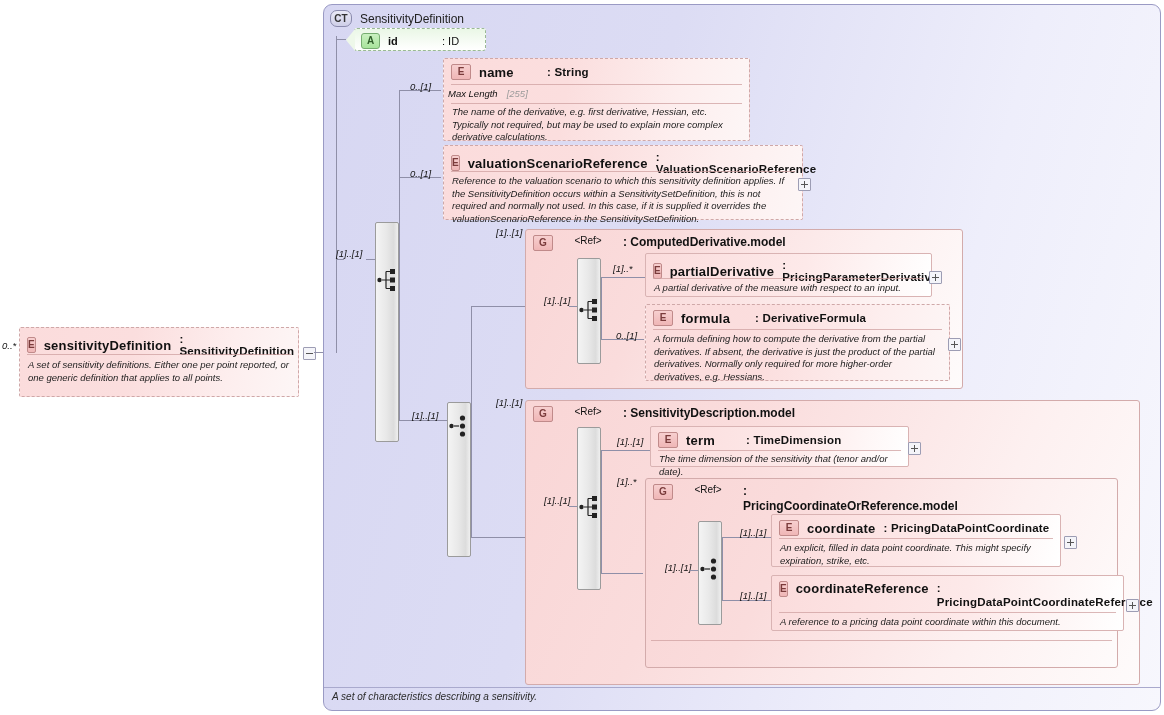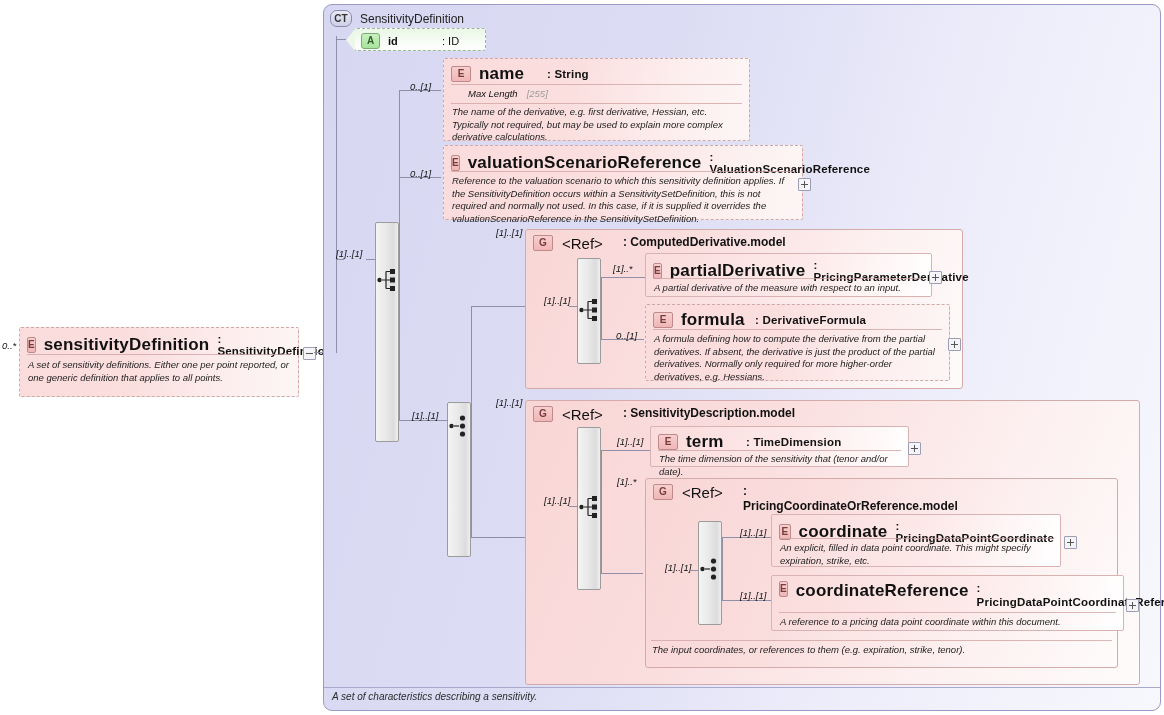--- a/index.html
+++ b/index.html
@@ -56,29 +56,29 @@
   .el-box.dashed{border:1px dashed #cfa8a8;}
   .el-box.white{
     background:linear-gradient(100deg,#fbdcdc 0%,#fde9e9 55%,#ffffff 100%);
   }
   .grp-box{
     background:linear-gradient(115deg,#f9d6d6 0%,#fadcdc 30%,#fdf0f0 70%,#fefbfb 100%);
     border:1px solid #d3abab;border-radius:3px;
   }
 
   .el-head{position:absolute;left:7px;top:5px;right:6px;display:flex;align-items:center;gap:8px;}
-  .el-name{font-size:17px;font-weight:bold;color:#111;letter-spacing:.2px;}
+  .el-name{font-size:13px;font-weight:bold;color:#111;letter-spacing:.2px;}
   .el-type{font-size:11.5px;font-weight:bold;color:#111;letter-spacing:.2px;}
   .grp-head{position:absolute;left:7px;top:5px;display:flex;align-items:flex-start;gap:9px;}
-  .grp-ref{font-size:15px;color:#111;}
+  .grp-ref{font-size:10px;color:#111;text-align:center;}
   .grp-type{font-size:12px;font-weight:bold;color:#111;}
   .rule{position:absolute;left:7px;right:7px;height:0;border-top:1px solid #cfa0a0;opacity:.75;}
   .el-doc{position:absolute;left:8px;right:8px;font-size:9.5px;font-style:italic;color:#1c1c1c;
           line-height:1.32;}
-  .facet{position:absolute;left:24px;font-size:9.5px;font-style:italic;color:#111;}
+  .facet{position:absolute;left:4px;font-size:9.5px;font-style:italic;color:#111;}
   .facet .val{color:#9a9a9a;font-style:italic;padding-left:9px;}
 
   
   .card{position:absolute;font-size:9.5px;font-style:italic;color:#111;white-space:nowrap;}
 
   
   .seqbar{
     background:linear-gradient(90deg,#f4f4f4 0%,#e9e9e9 45%,#dcdcdc 80%,#efefef 100%);
     border:1px solid #9b9b9b;border-radius:2px;
   }
@@ -290,21 +290,20 @@
   </div>
   <div class="expander plus" style="left:908px;top:442px;"></div>
 
   <div class="abs grp-box" style="left:645px;top:478px;width:473px;height:190px;">
     <div class="grp-head" style="width:310px;">
       <span class="tag g">G</span>
       <span class="grp-ref" style="min-width:52px;">&lt;Ref&gt;</span>
       <span class="grp-type" style="max-width:205px;display:inline-block;line-height:1.25;">: PricingCoordinateOrReference.model</span>
     </div>
     <div class="rule" style="top:161px;left:5px;right:5px;"></div>
-    <div class="el-doc" style="top:165px;left:6px;">The input coordinates, or references to them (e.g. expiration, strike, tenor).</div>
   </div>
 
   <div class="card abs" style="left:665px;top:562px;">[1]..[1]</div>
   <div class="abs seqbar" style="left:698px;top:521px;width:24px;height:104px;">
     <svg class="conn-icon" style="left:1px;top:34px;" width="22" height="26" viewBox="0 0 22 26">
       <circle cx="2.5" cy="13" r="2.2" fill="#222"></circle>
       <path d="M5 13 H10" stroke="#222" stroke-width="1.2" fill="none"></path>
       <circle cx="13.5" cy="5" r="2.6" fill="#222"></circle>
       <circle cx="13.5" cy="13" r="2.6" fill="#222"></circle>
       <circle cx="13.5" cy="21" r="2.6" fill="#222"></circle>

